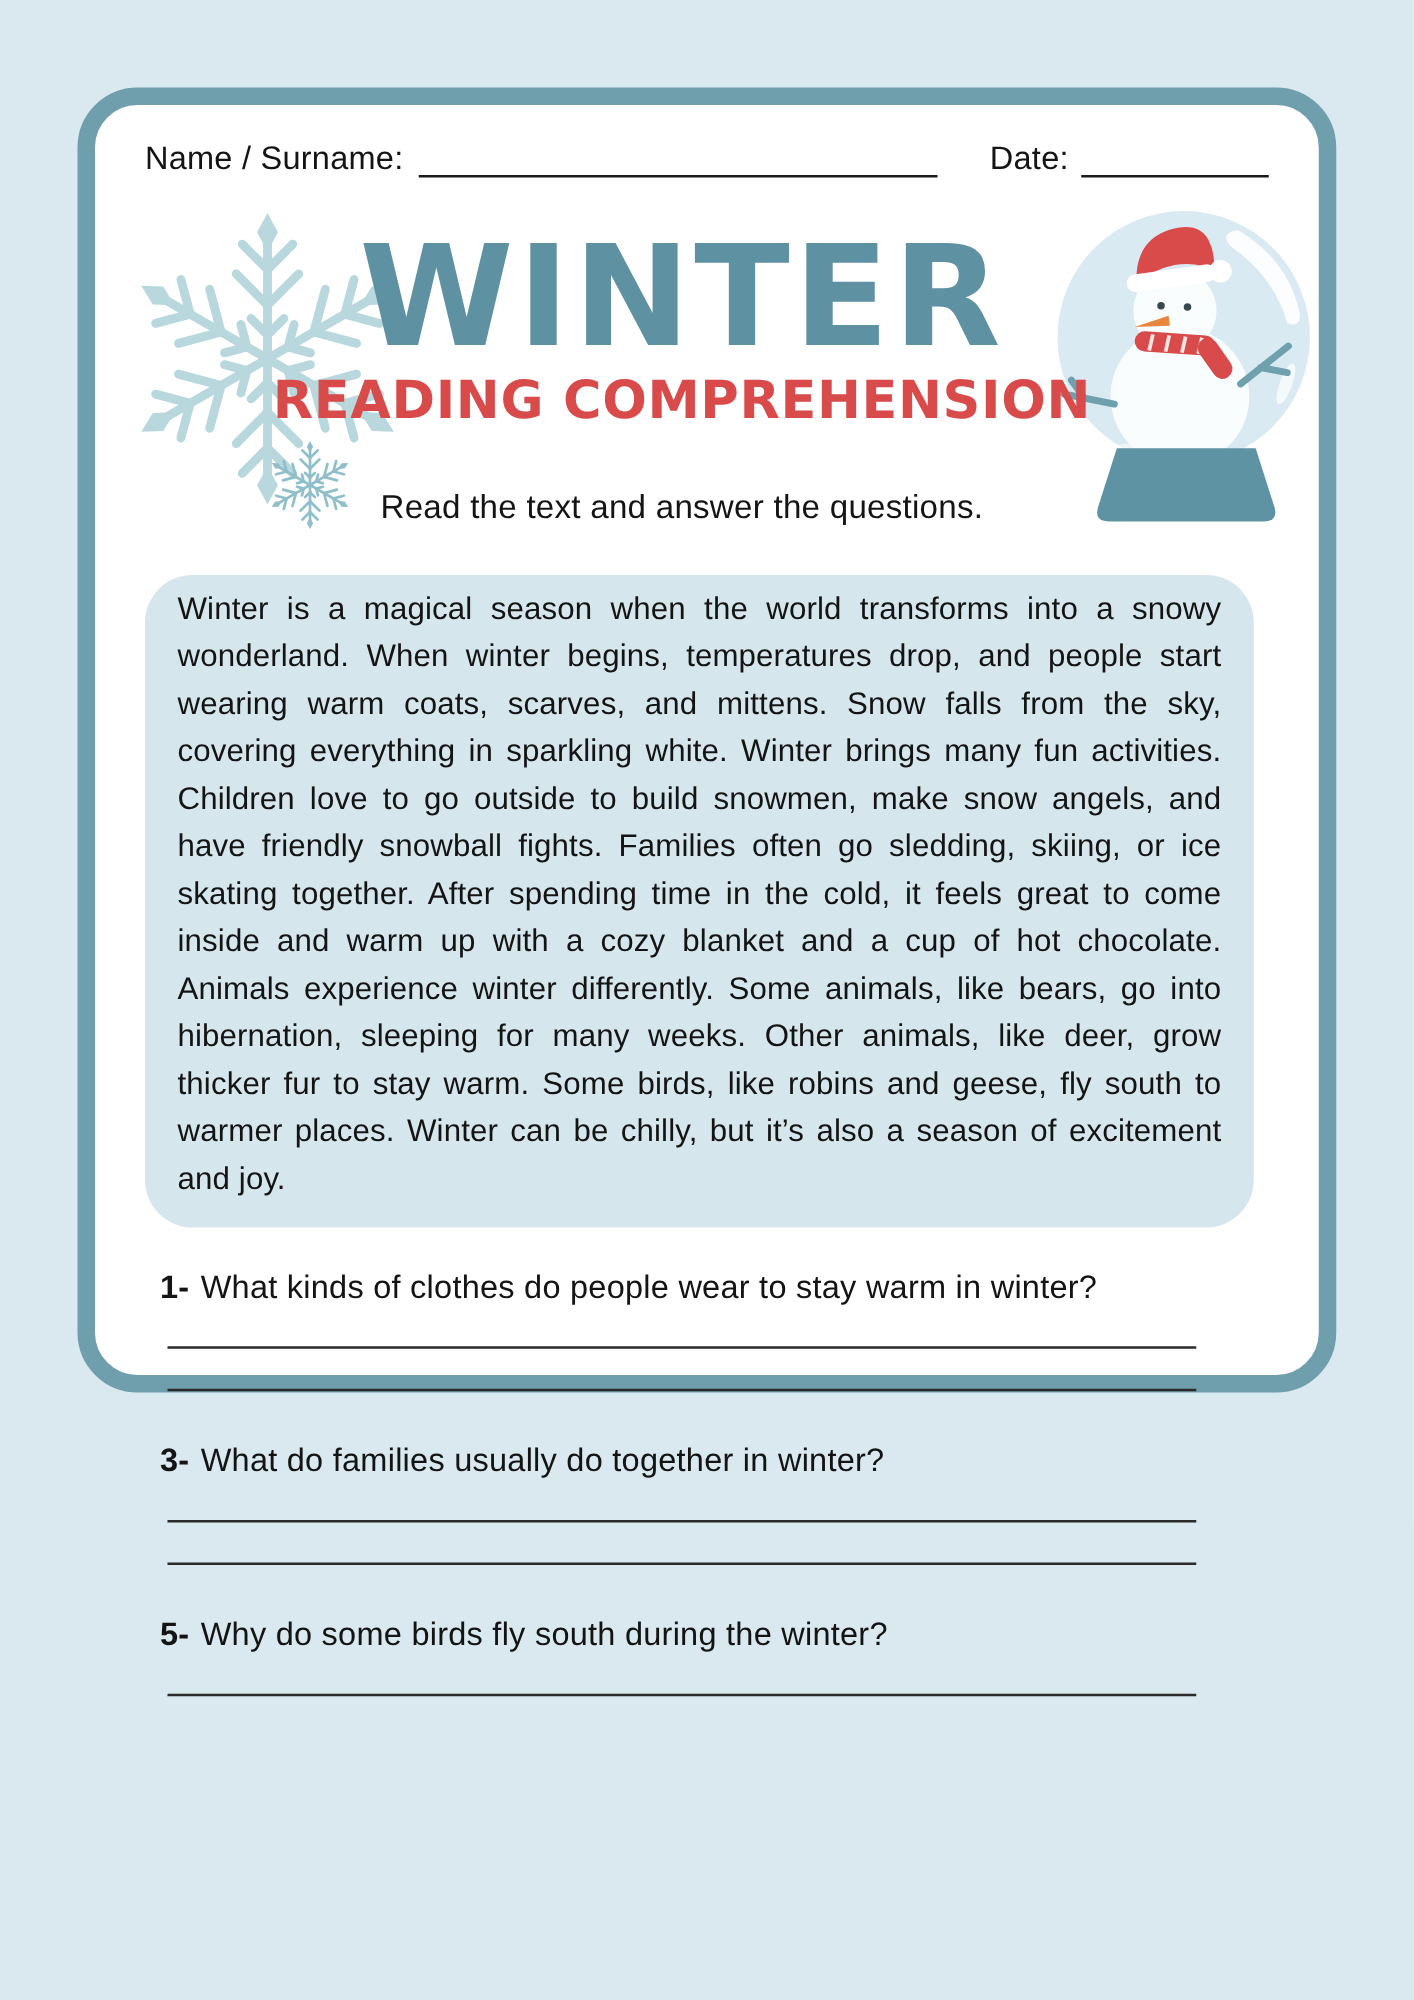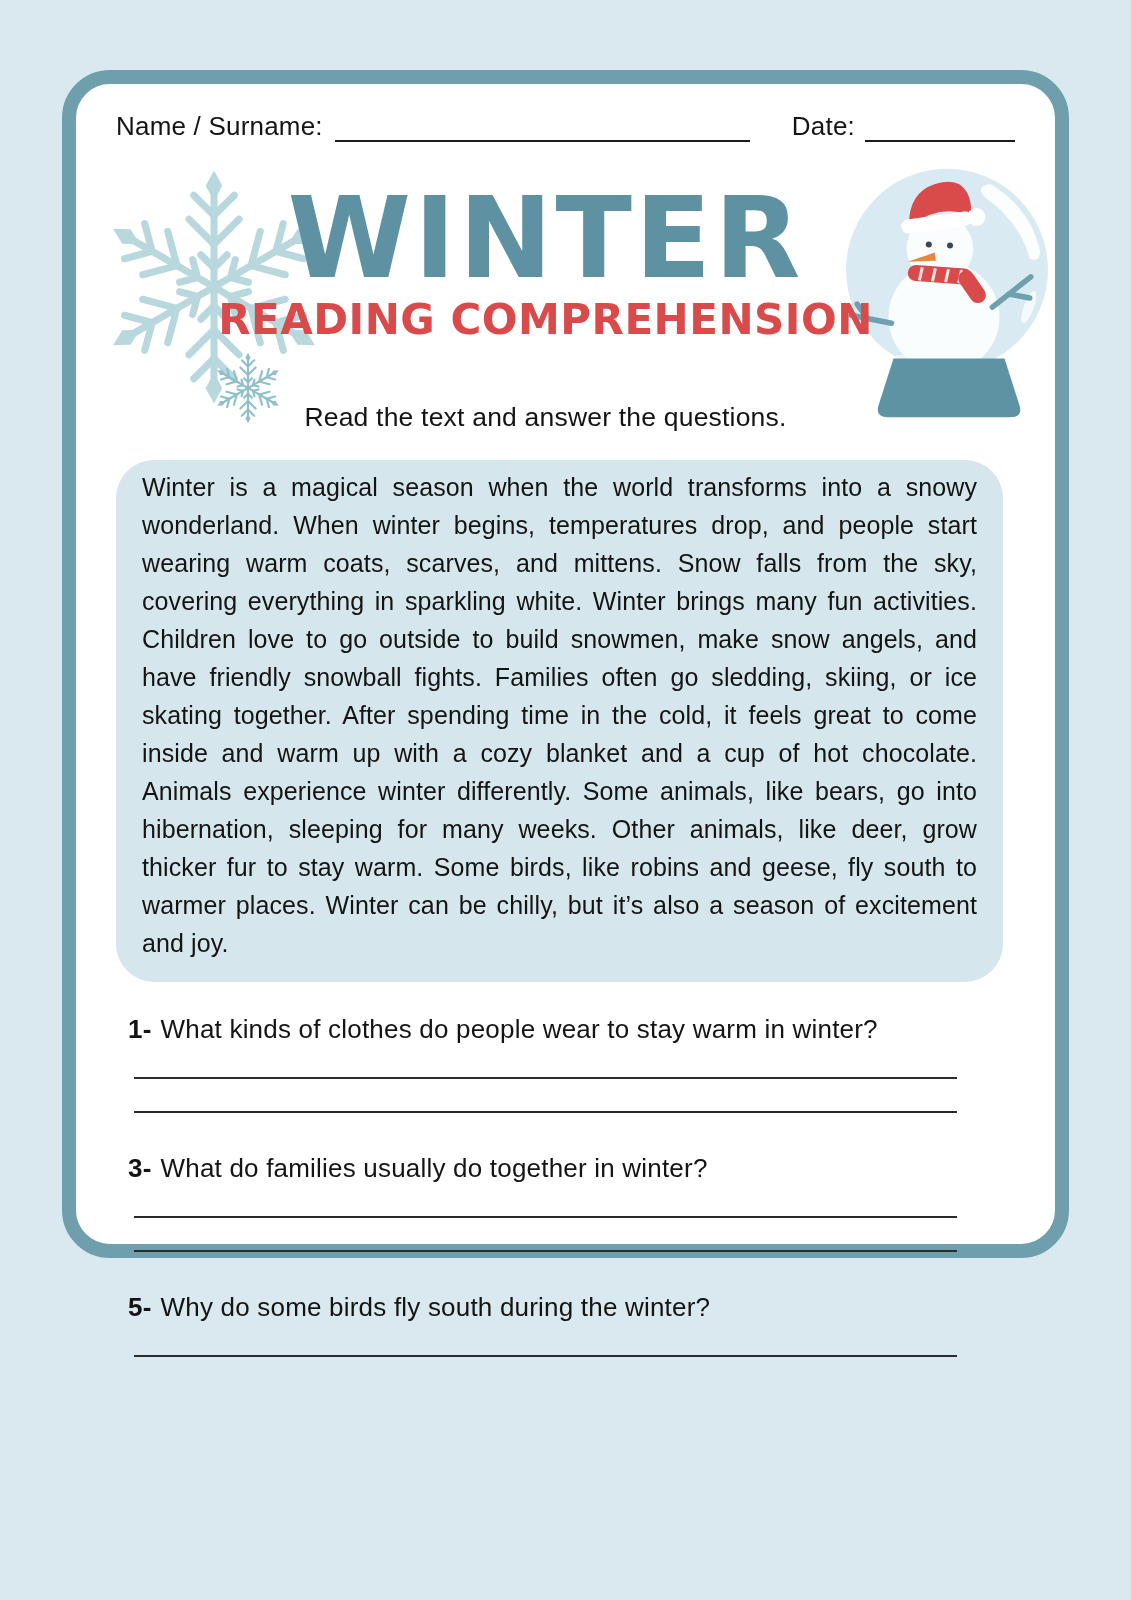--- a/index.html
+++ b/index.html
@@ -1,19 +1,19 @@
 <!DOCTYPE html>
 <html><head>
 <meta charset="utf-8">
 <style>
   html,body { margin:0; padding:0; }
   body { width:1131px; height:1600px; background:#d9e9ef; font-family:"Liberation Sans", sans-serif; position:relative; overflow:hidden; }
 
   .card {
-    position:absolute; left:62px; top:70px; width:1007px; height:1188px;
+    position:absolute; left:62px; top:70px; width:1007px; height:1044px;
     box-sizing:border-box; background:#ffffff;
     border:14px solid #6f9fad; border-radius:48px;
     padding:22px 40px 0 40px;
   }
 
   
   .header-row { display:flex; align-items:flex-end; font-size:26px; color:#141414; height:36px; }
   .hdr-label { white-space:nowrap; letter-spacing:0.2px; }
   .fill-line { border-bottom:2.5px solid #1b1b1b; height:30px; }
   .name-line { flex:1; margin:0 10px 0 12px; }
@@ -31,21 +31,21 @@
 
   .title-block { position:absolute; left:0; right:40px; top:98px; text-align:center; }
   .main-title {
     font-family:"DejaVu Sans", sans-serif; font-weight:bold;
     font-size:112px; line-height:1.0; color:#5e92a3; letter-spacing:3px;
   }
   .subtitle {
     font-family:"DejaVu Sans", sans-serif; font-weight:bold;
     font-size:42px; line-height:1.05; color:#d94b4b; letter-spacing:0.5px; margin-top:4px;
   }
-  .instruction { font-size:26.5px; color:#141414; margin-top:60px; letter-spacing:0.2px; }
+  .instruction { font-size:26.5px; color:#141414; margin-top:48px; letter-spacing:0.2px; }
 
   
   .passage {
     box-sizing:border-box; width:887px; background:#d5e6ec; border-radius:38px;
     padding:8px 26px 20px 26px; font-size:25px; line-height:38px; color:#141414;
     text-align:justify; letter-spacing:0.1px;
   }
 
   
   .question { margin:40px 0 0 12px; font-size:26px; color:#141414; letter-spacing:0.2px; }

